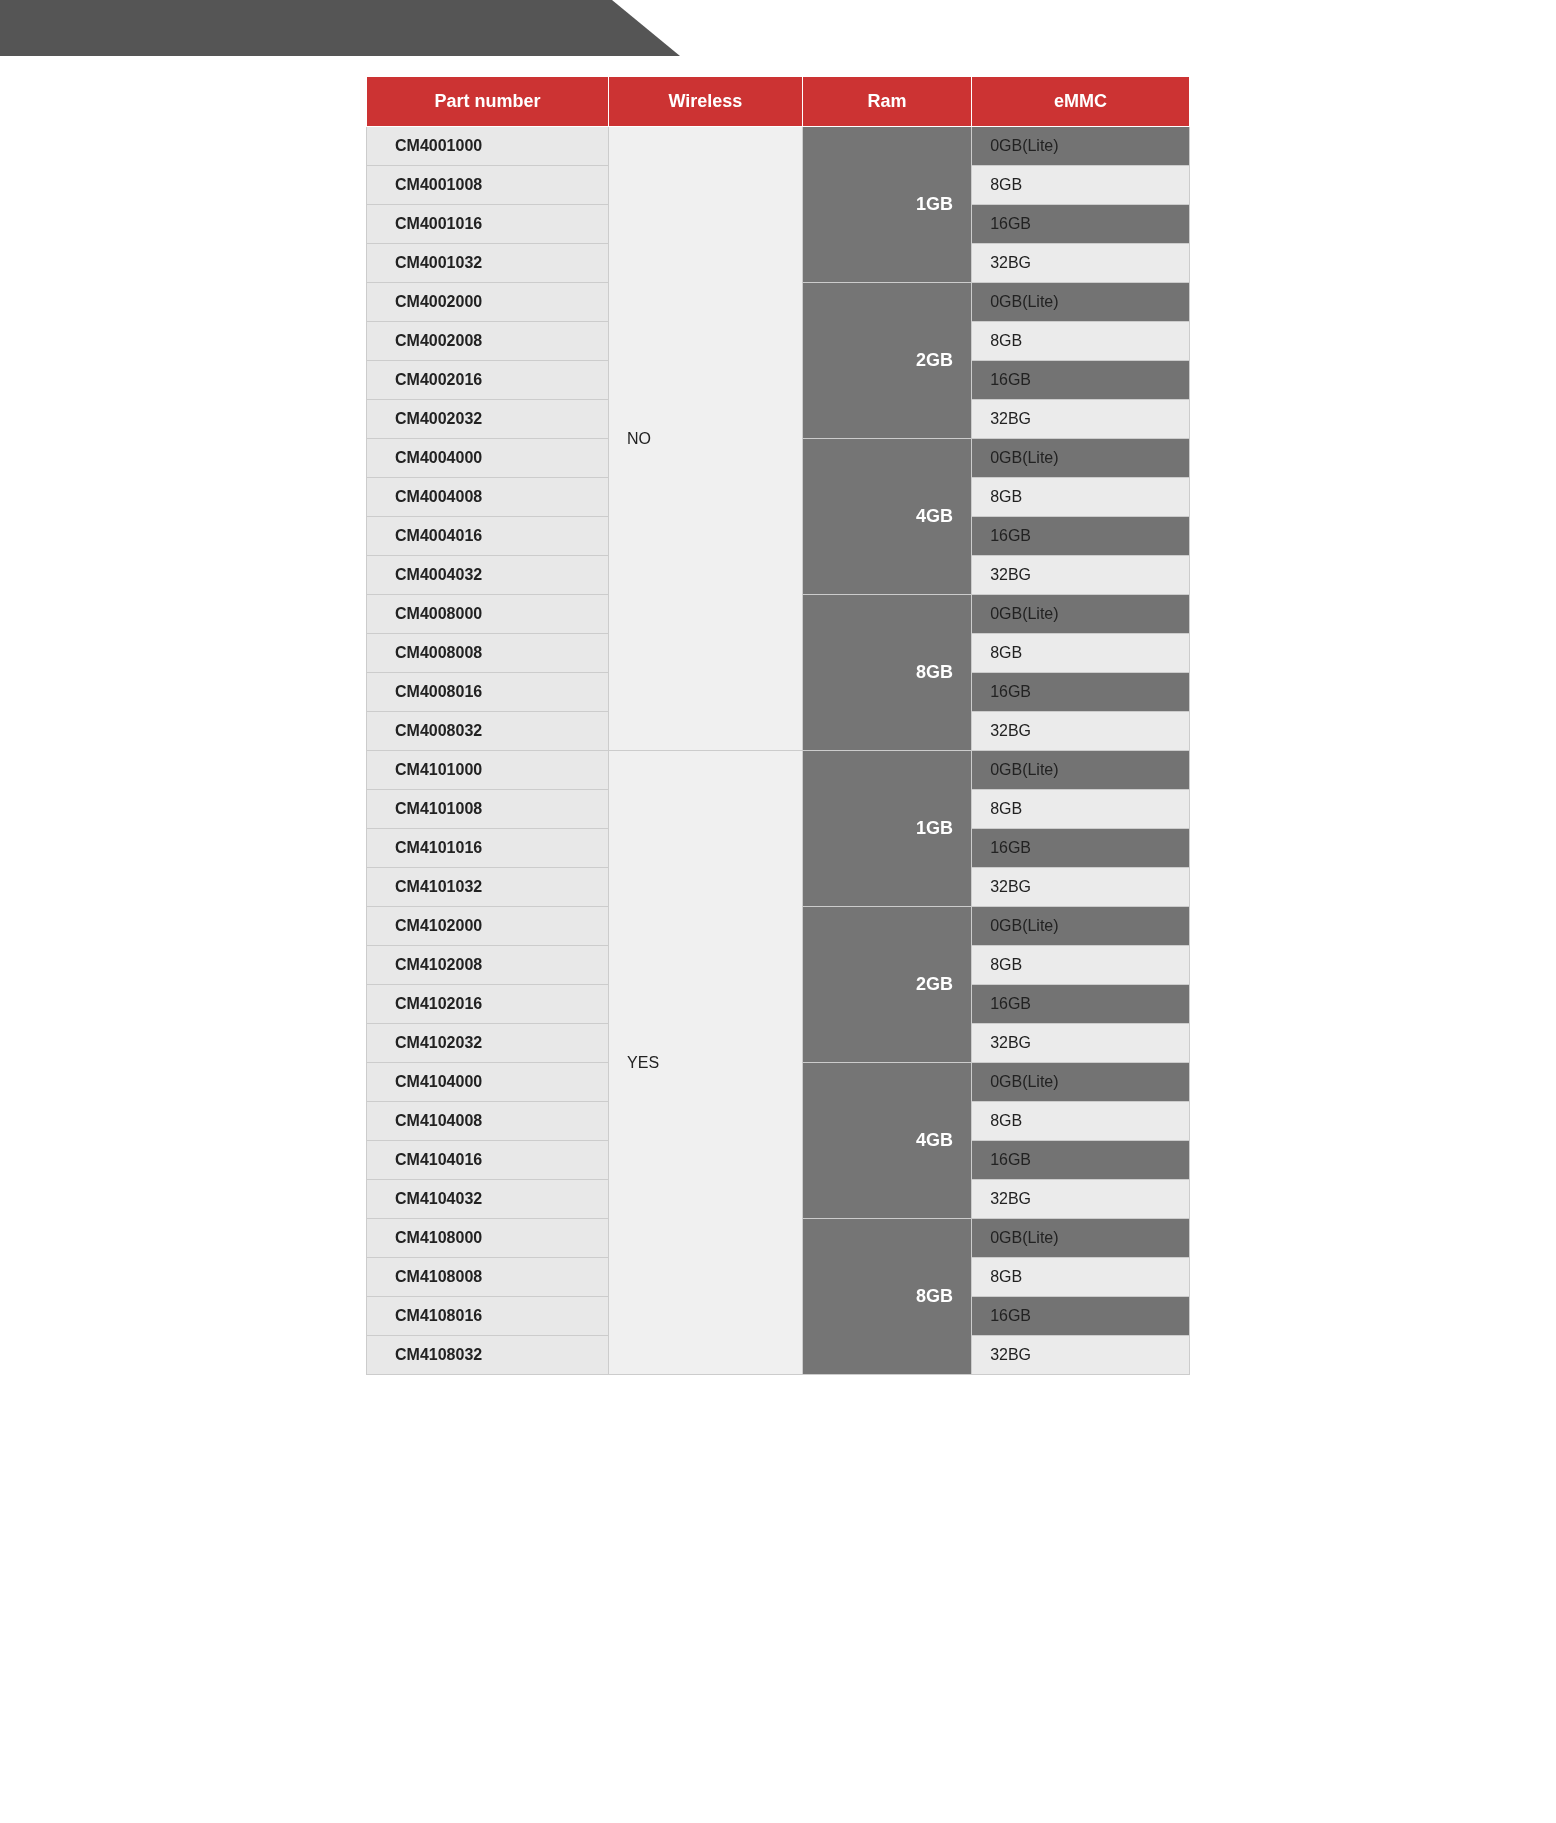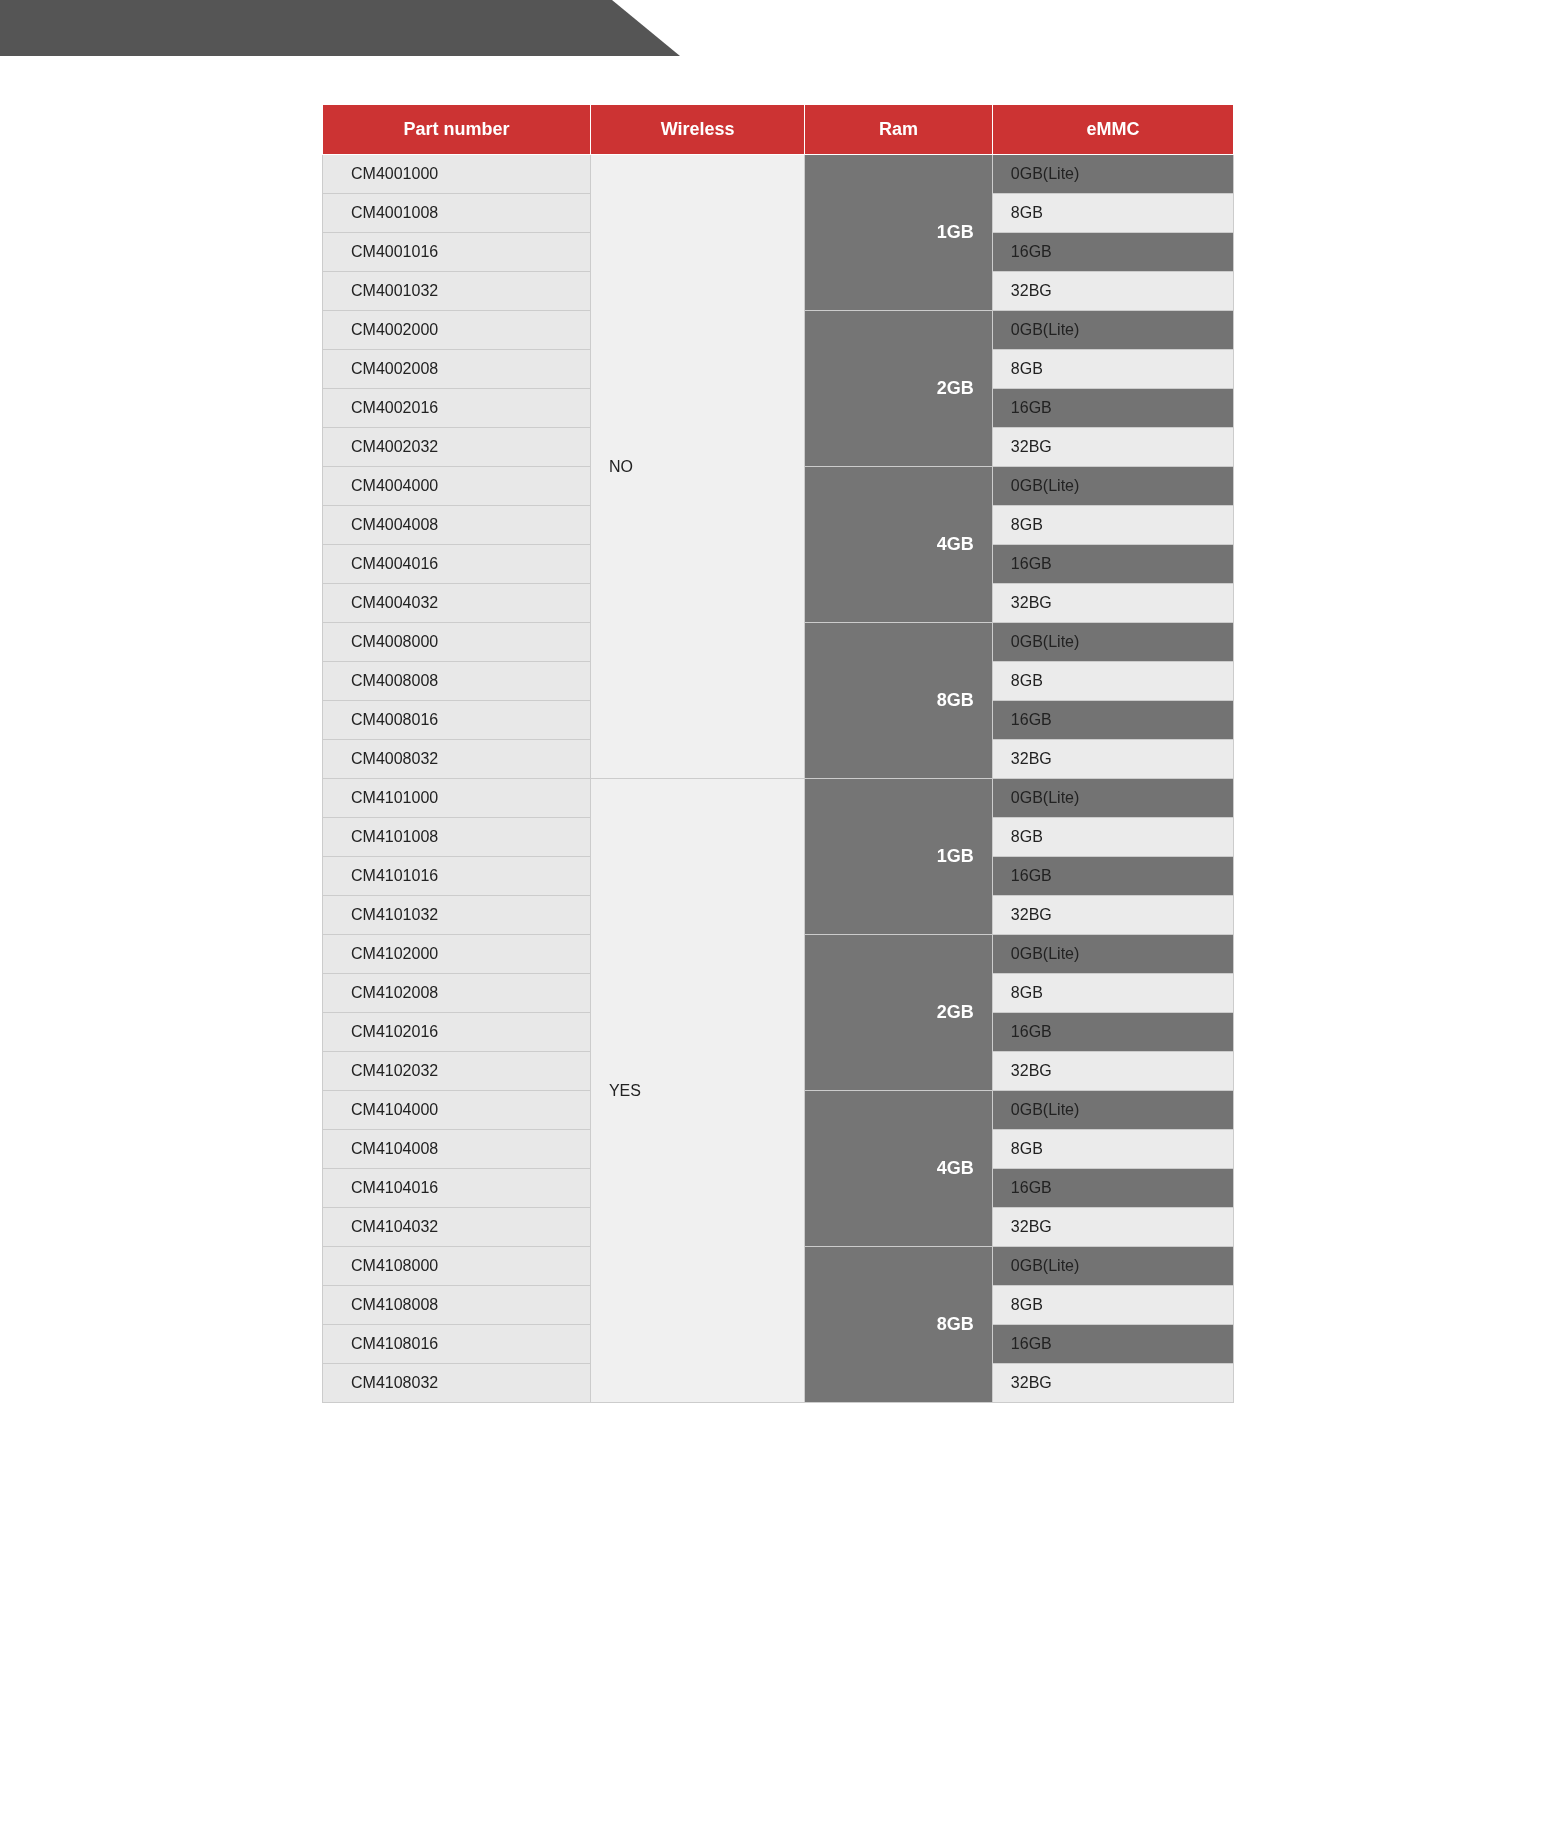--- a/index.html
+++ b/index.html
@@ -21,22 +21,22 @@
     }
 
     .page-title-bar h1 {
       color: #ffffff;
       font-size: 38px;
       font-weight: 400;
       white-space: nowrap;
     }
 
     .table-container {
-      margin: 48px auto;
-      width: 912px;
+      margin: 20px auto;
+      width: 824px;
     }
 
     table {
       width: 100%;
       border-collapse: collapse;
     }
 
     thead tr th {
       background: #cc3333;
       color: #ffffff;
@@ -49,21 +49,21 @@
 
     tbody tr td {
       border: 1px solid #cccccc;
       padding: 10px 18px;
       font-size: 16px;
       vertical-align: middle;
     }
 
     .col-part {
       background: #e8e8e8;
-      font-weight: normal;
+      font-weight: bold;
       color: #222222;
       width: 200px;
       padding-left: 28px;
     }
 
     .col-wireless {
       background: #f0f0f0;
       text-align: left;
       font-weight: normal;
       color: #222222;

